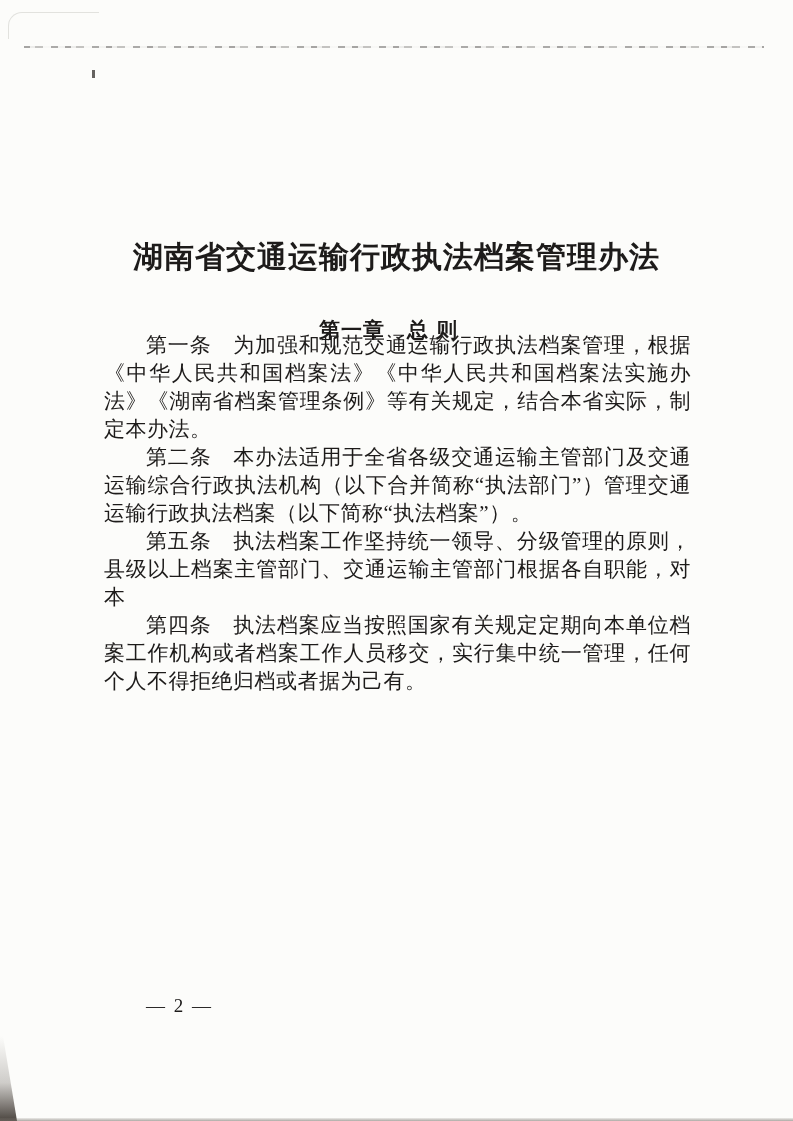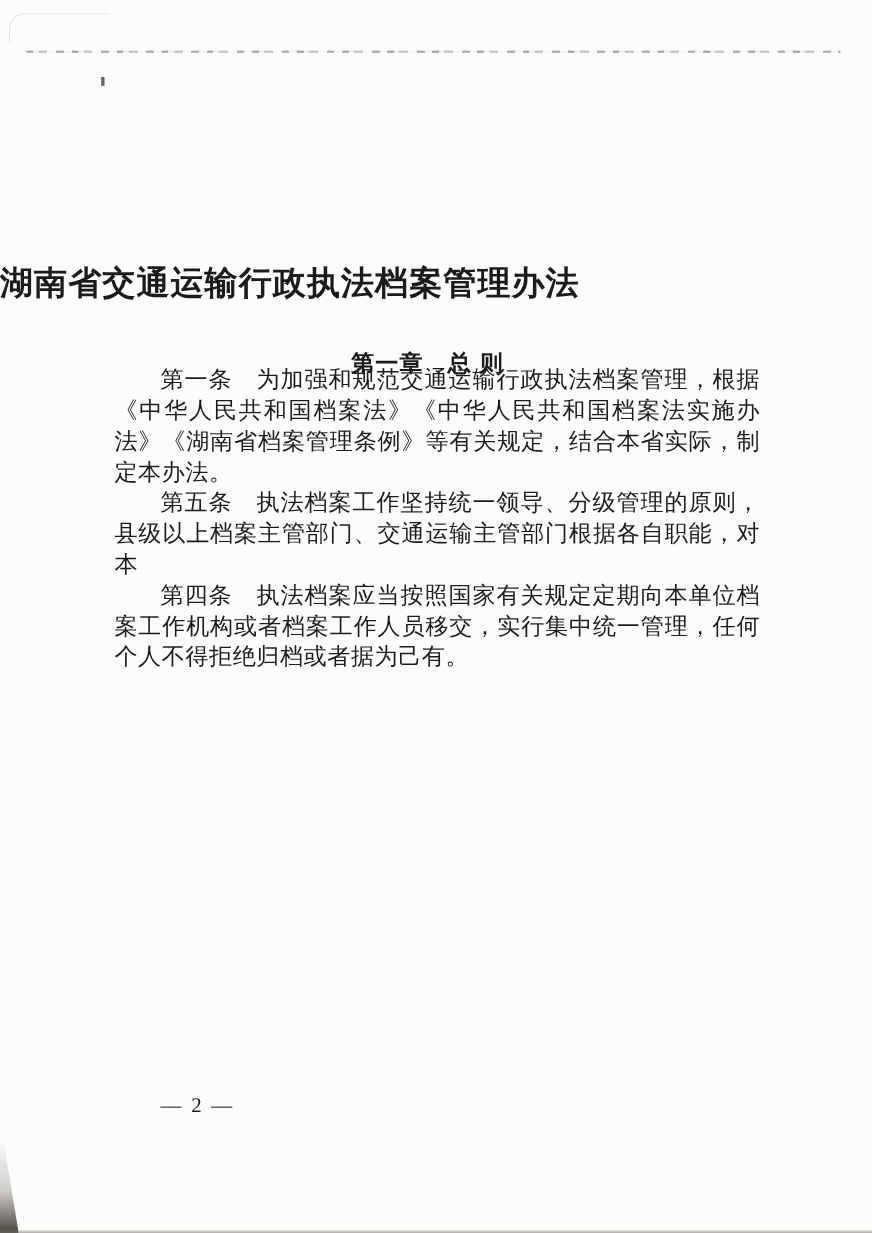--- a/index.html
+++ b/index.html
@@ -70,20 +70,21 @@
     width: 100%;
     height: 3px;
     background: linear-gradient(to bottom, rgba(140,135,128,0.15), rgba(120,115,108,0.6));
   }
   
   .doc-title {
     position: absolute;
     left: 0;
     right: 0;
     top: 217px;
+    text-align: center;
     font-family: "Liberation Sans", "DejaVu Sans", sans-serif;
     font-weight: 700;
     font-size: 30px;
     letter-spacing: 1px;
     white-space: pre;
   }
   .chapter-heading {
     position: absolute;
     left: 0;
     right: 16px;
@@ -129,19 +130,20 @@
   <div class="ink-speck"></div>
   <div class="bottom-wedge"></div>
   <div class="bottom-edge"></div>
 
   <h1 class="doc-title">湖南省交通运输行政执法档案管理办法</h1>
 
   <h2 class="chapter-heading">第一章　总 则</h2>
 
   <div class="body-text">
     <p>第一条　为加强和规范交通运输行政执法档案管理，根据《中华人民共和国档案法》《中华人民共和国档案法实施办法》《湖南省档案管理条例》等有关规定，结合本省实际，制定本办法。</p>
+    <p>第二条　本办法适用于全省各级交通运输主管部门及交通运输综合行政执法机构（以下合并简称“执法部门”）管理交通运输行政执法档案（以下简称“执法档案”）。</p>
     <p>第五条　执法档案工作坚持统一领导、分级管理的原则，县级以上档案主管部门、交通运输主管部门根据各自职能，对本</p>
     <p>第四条　执法档案应当按照国家有关规定定期向本单位档案工作机构或者档案工作人员移交，实行集中统一管理，任何个人不得拒绝归档或者据为己有。</p>
   </div>
 
   <div class="page-number">— 2 —</div>
 
 </div>
 
 </body></html>

